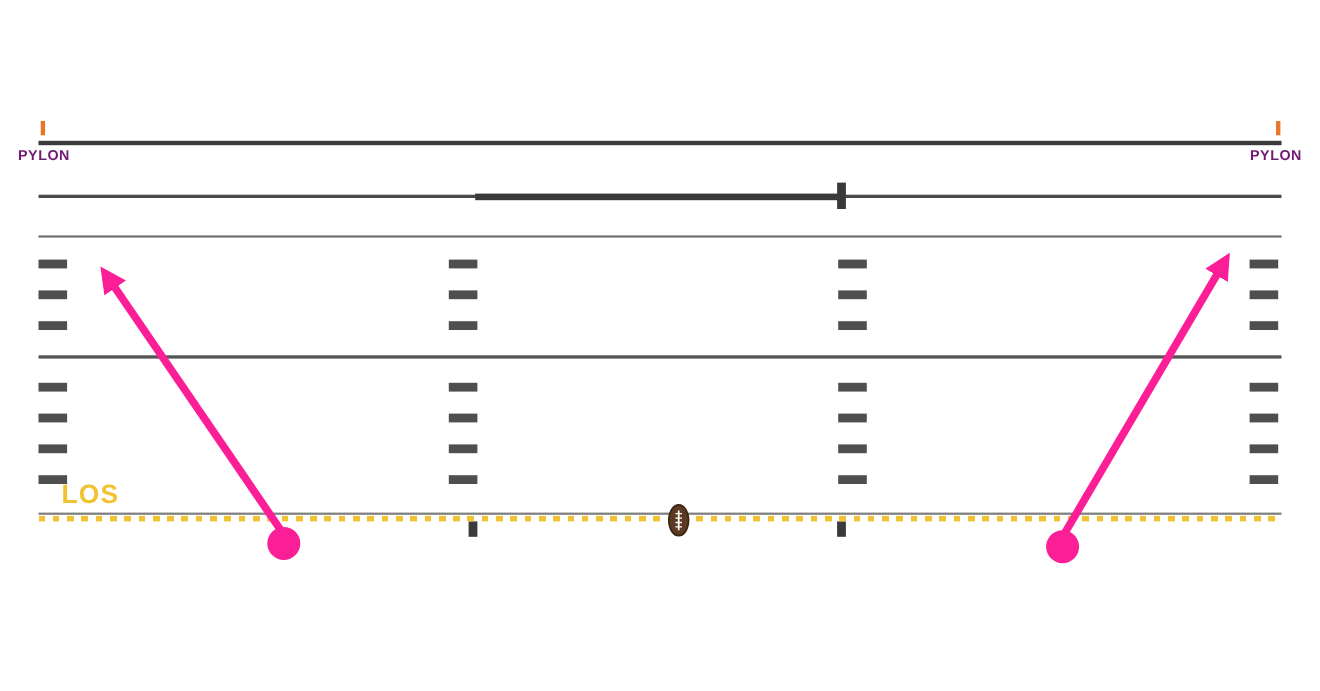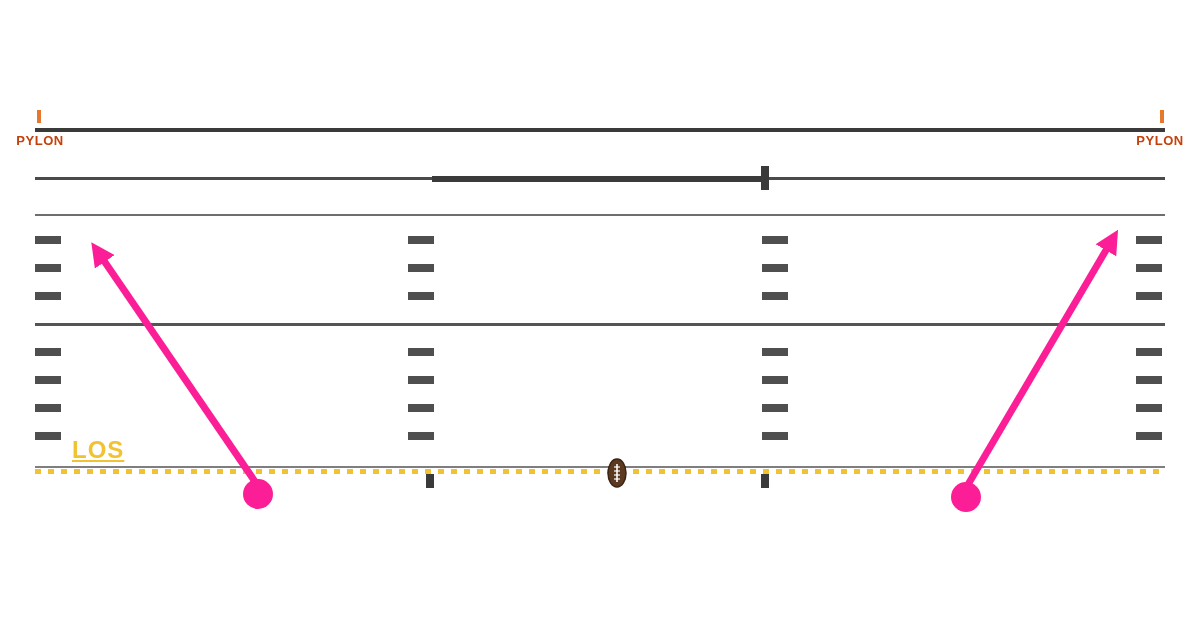--- a/index.html
+++ b/index.html
@@ -26,34 +26,33 @@
   }
   #pylon-tick-left  { left: 37px;  top: 110px; }
   #pylon-tick-right { left: 1160px; top: 110px; }
   .pylon-label {
     position: absolute;
     width: 60px;
     top: 133px;
     text-align: center;
     font-size: 13px;
     font-weight: bold;
-    color: #c2410c;
+    color: #701a75;
     letter-spacing: 0.5px;
   }
   #pylon-label-left  { left: 10px; }
   #pylon-label-right { left: 1130px; }
   #los-label {
     position: absolute;
-    left: 72px;
+    left: 56px;
     top: 436px;
     font-size: 24px;
     font-weight: bold;
     color: #F1C232;
     letter-spacing: 1px;
-    text-decoration: underline;
   }
   #los-line {
     position: absolute;
   }
   #overlay {
     position: absolute;
     left: 0;
     top: 0;
     width: 1200px;
     height: 628px;

